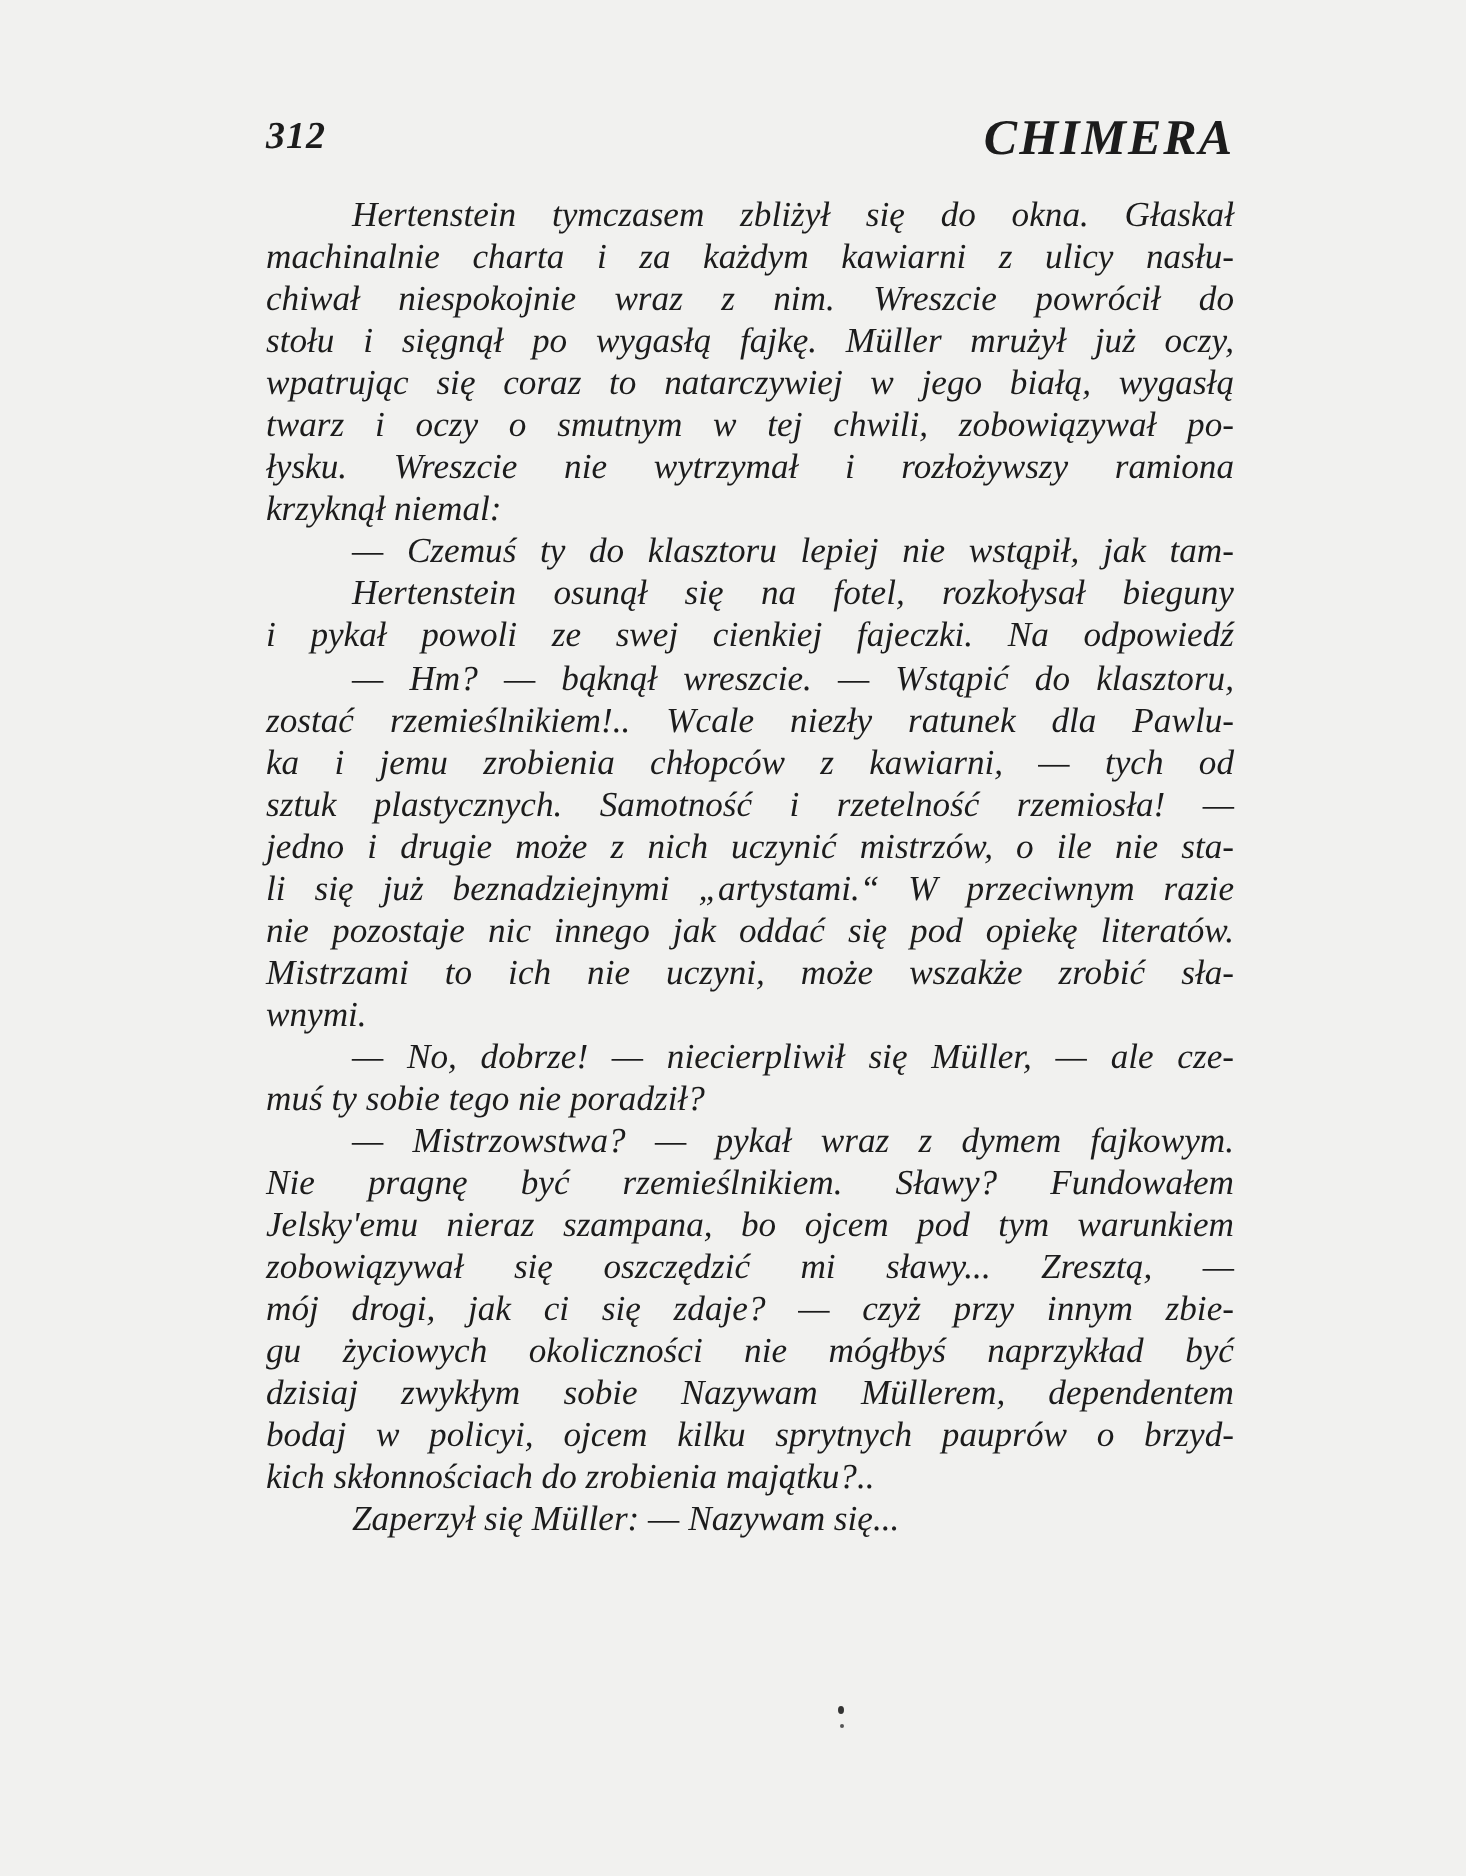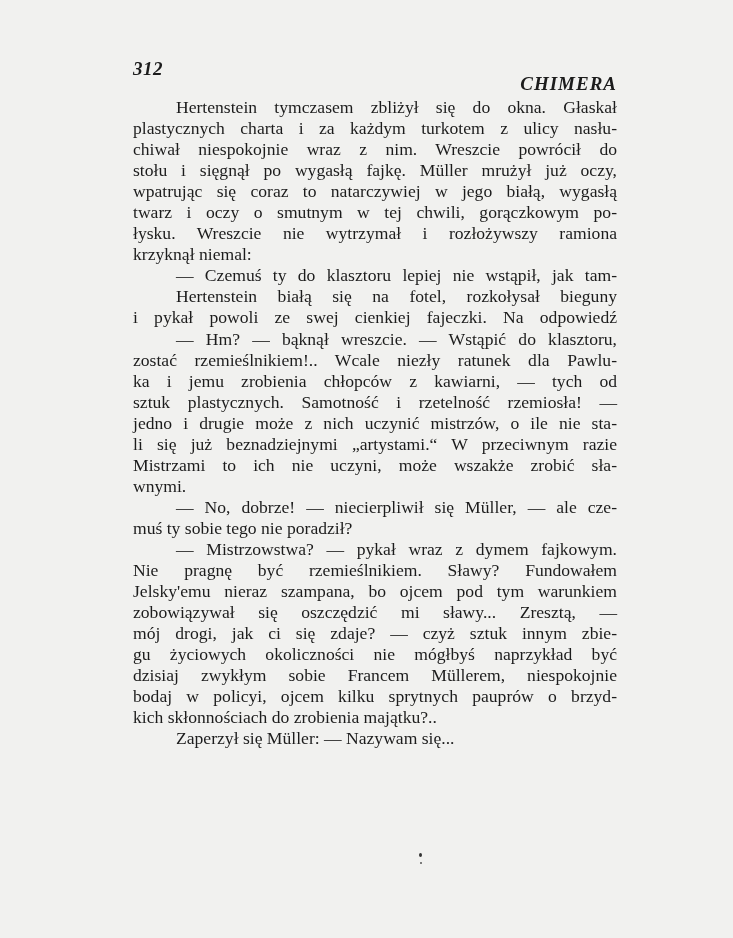--- a/index.html
+++ b/index.html
@@ -11,30 +11,30 @@
     position:relative;
   }
   .header {
     position:absolute; left:133px; top:56px; width:484px; height:24px;font-weight:bold;
   }
   .page-num {
     position:absolute; left:0; top:2px;
     font-style:italic; font-size:19px; letter-spacing:0.5px;
   }
   .running-title {
-    position:absolute; right:0; top:17px;
-    font-style:italic; font-size:19px; letter-spacing:1px;
+    position:absolute; right:0; top:0;
+    font-style:italic; font-size:25px; letter-spacing:1px;
   }
   .body-text {
     position:absolute; left:133px; top:97px; width:484px;
   }
   .line {
     height:21.05px; line-height:21px; font-size:17.6px;
     white-space:nowrap;
-    text-align:justify; text-align-last:justify;
+    text-align:justify; text-align-last:justify;font-style:italic;
   }
   .line.indent { padding-left:43px; }
   .line.last { text-align-last:left; }
   .speck {
     position:absolute; left:419px; top:853px; width:3px; height:4px;
     background:#333; border-radius:50%;
   }
   .speck2 {
     position:absolute; left:420px; top:862px; width:2px; height:2px;
     background:#555; border-radius:50%;
@@ -43,46 +43,47 @@
 </head>
 <body>
 
 <div class="header">
   <span class="page-num">312</span>
   <span class="running-title">CHIMERA</span>
 </div>
 
 <div class="body-text" id="body-text">
     <div class="line indent">Hertenstein tymczasem zbliżył się do okna. Głaskał</div>
-    <div class="line">plastycznych charta i za każdym turkotem z ulicy nasłu-</div>
+    <div class="line">machinalnie charta i za każdym kawiarni z ulicy nasłu-</div>
     <div class="line">chiwał niespokojnie wraz z nim. Wreszcie powrócił do</div>
     <div class="line">stołu i sięgnął po wygasłą fajkę. Müller mrużył już oczy,</div>
     <div class="line">wpatrując się coraz to natarczywiej w jego białą, wygasłą</div>
-    <div class="line">twarz i oczy o smutnym w tej chwili, gorączkowym po-</div>
+    <div class="line">twarz i oczy o smutnym w tej chwili, zobowiązywał po-</div>
     <div class="line">łysku. Wreszcie nie wytrzymał i rozłożywszy ramiona</div>
     <div class="line last">krzyknął niemal:</div>
     <div class="line indent">— Czemuś ty do klasztoru lepiej nie wstąpił, jak tam-</div>
-    <div class="line indent">Hertenstein białą się na fotel, rozkołysał bieguny</div>
+    <div class="line indent">Hertenstein osunął się na fotel, rozkołysał bieguny</div>
     <div class="line">i pykał powoli ze swej cienkiej fajeczki. Na odpowiedź</div>
     <div class="line indent">— Hm? — bąknął wreszcie. — Wstąpić do klasztoru,</div>
     <div class="line">zostać rzemieślnikiem!.. Wcale niezły ratunek dla Pawlu-</div>
     <div class="line">ka i jemu zrobienia chłopców z kawiarni, — tych od</div>
     <div class="line">sztuk plastycznych. Samotność i rzetelność rzemiosła! —</div>
     <div class="line">jedno i drugie może z nich uczynić mistrzów, o ile nie sta-</div>
     <div class="line">li się już beznadziejnymi „artystami.“ W przeciwnym razie</div>
+    <div class="line">nie pozostaje nic innego jak oddać się pod opiekę literatów.</div>
     <div class="line">Mistrzami to ich nie uczyni, może wszakże zrobić sła-</div>
     <div class="line last">wnymi.</div>
     <div class="line indent">— No, dobrze! — niecierpliwił się Müller, — ale cze-</div>
     <div class="line last">muś ty sobie tego nie poradził?</div>
     <div class="line indent">— Mistrzowstwa? — pykał wraz z dymem fajkowym.</div>
     <div class="line">Nie pragnę być rzemieślnikiem. Sławy? Fundowałem</div>
     <div class="line">Jelsky'emu nieraz szampana, bo ojcem pod tym warunkiem</div>
     <div class="line">zobowiązywał się oszczędzić mi sławy... Zresztą, —</div>
-    <div class="line">mój drogi, jak ci się zdaje? — czyż sztuk innym zbie-</div>
+    <div class="line">mój drogi, jak ci się zdaje? — czyż przy innym zbie-</div>
     <div class="line">gu życiowych okoliczności nie mógłbyś naprzykład być</div>
-    <div class="line">dzisiaj zwykłym sobie Francem Müllerem, niespokojnie</div>
+    <div class="line">dzisiaj zwykłym sobie Nazywam Müllerem, dependentem</div>
     <div class="line">bodaj w policyi, ojcem kilku sprytnych pauprów o brzyd-</div>
     <div class="line last">kich skłonnościach do zrobienia majątku?..</div>
     <div class="line indent last">Zaperzył się Müller: — Nazywam się...</div>
   </div>
 
 <div class="speck"></div>
 <div class="speck2"></div>
 
 </body></html>

